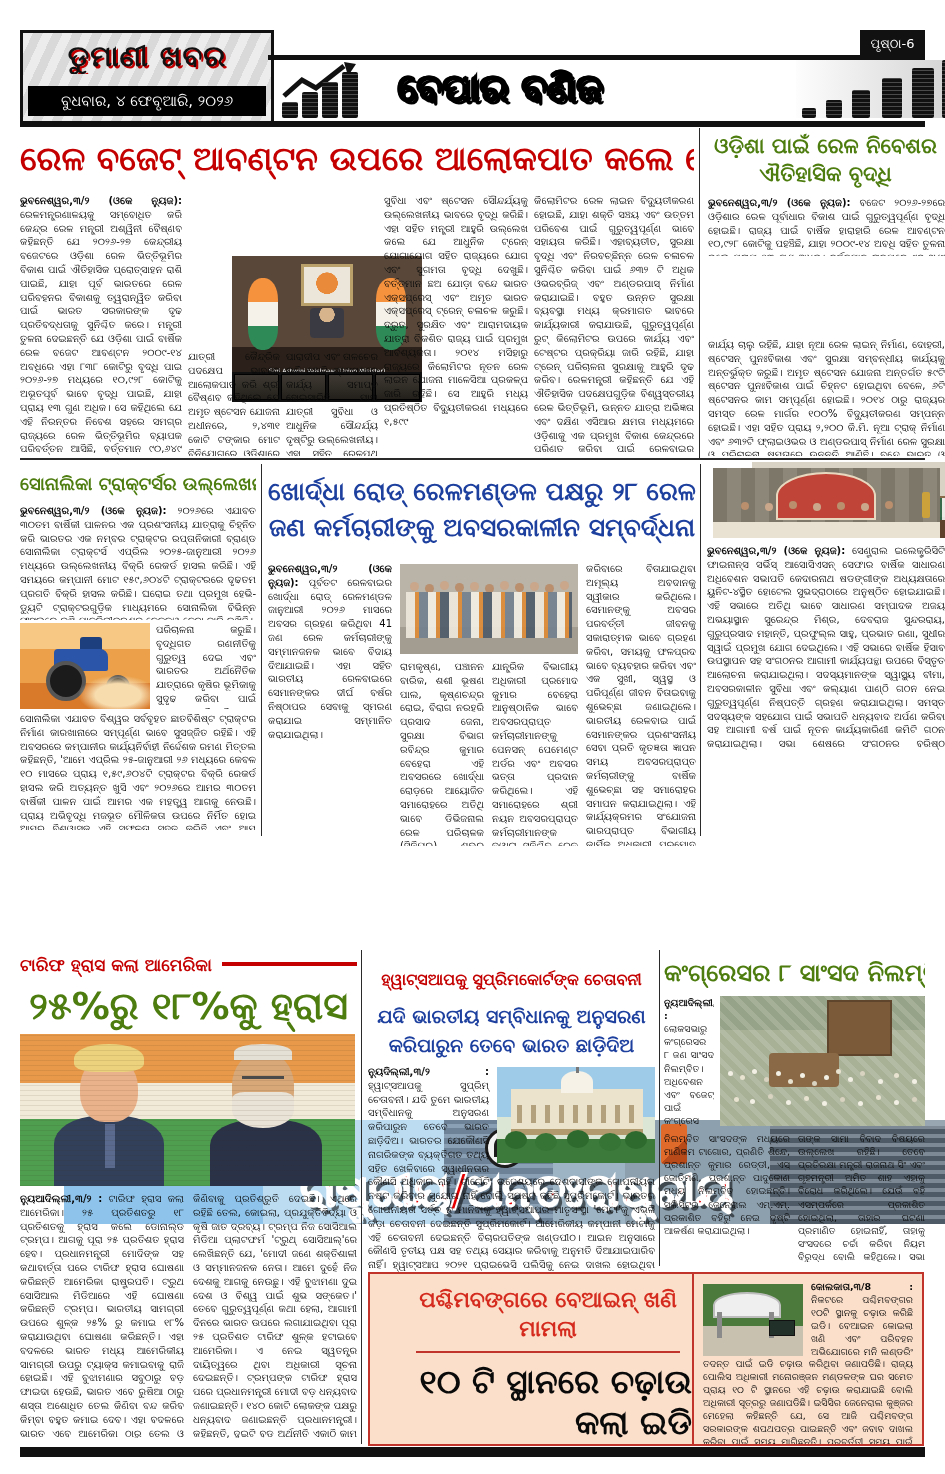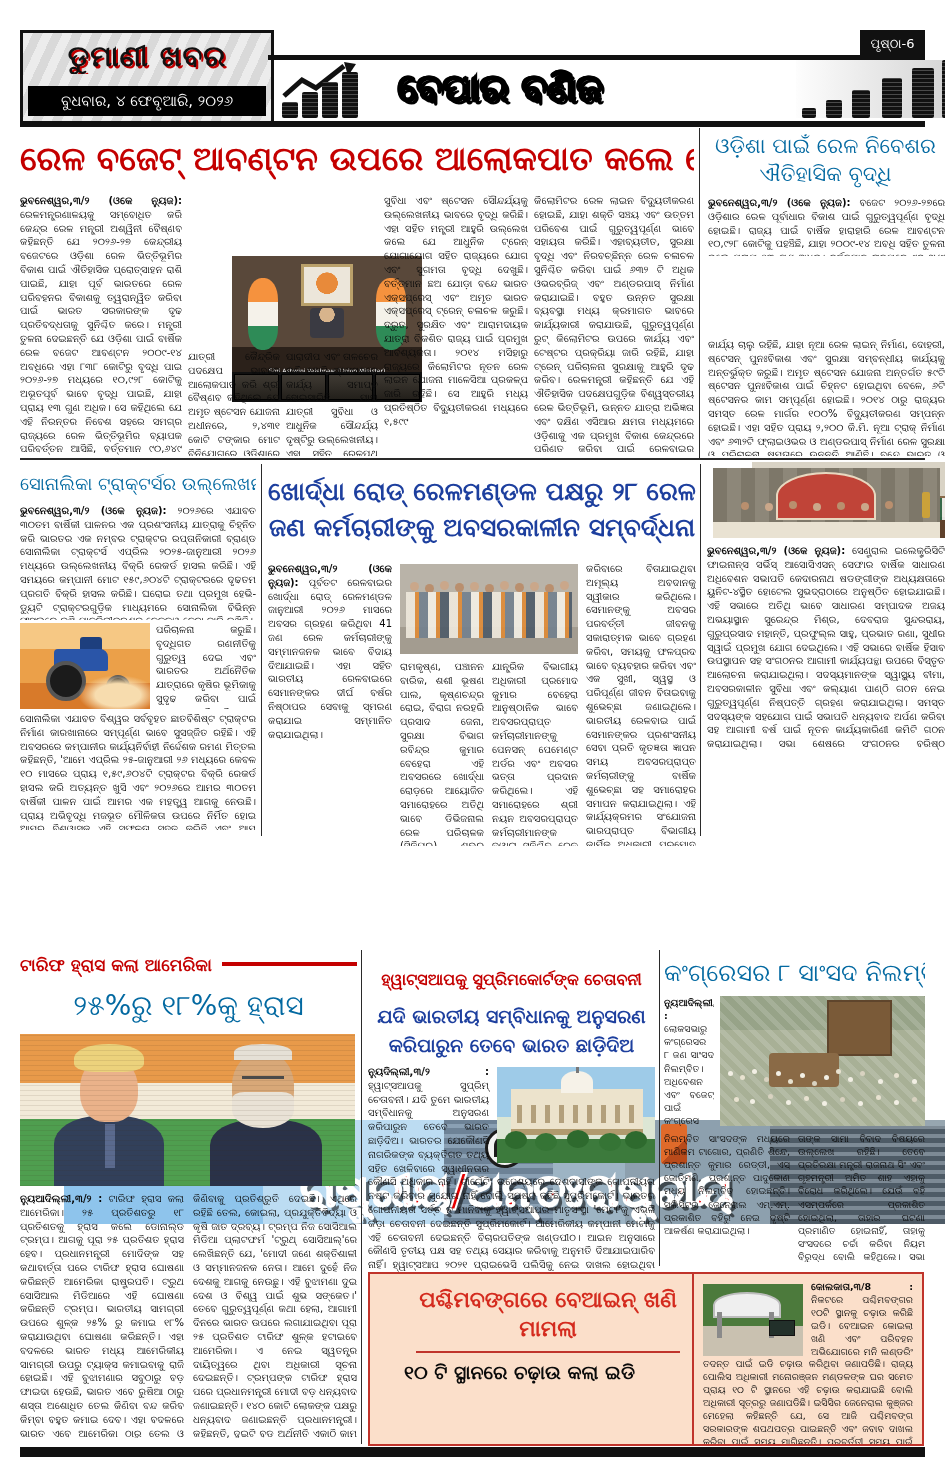--- a/index.html
+++ b/index.html
@@ -23,21 +23,21 @@
   .band-line{left:268px;top:55px;width:657px;height:5px;background:#111;}
   .mast-icon{left:278px;top:62px;width:88px;height:56px;}
   .coin-stack{position:absolute;bottom:0;background:repeating-linear-gradient(0deg,#111 0 3px,#4a4a4a 3px 4px);border-radius:2px;}
   .section-title{left:370px;top:58px;width:260px;height:60px;font-size:38px;font-weight:bold;color:#fff;
     -webkit-text-stroke:2px #000;text-shadow:3px 3px 0 #000,-1px -1px 0 #000;white-space:nowrap;overflow:hidden;text-align:center;line-height:60px;}
   .coins-photo{left:752px;top:60px;width:173px;height:58px;background:linear-gradient(90deg,#fdfdfd,#cfcfcf);overflow:hidden;}
   .rule-top{left:20px;top:121px;width:905px;height:6px;background:#111;}
   
   .head-red{color:#c40000;font-weight:bold;}
   .head-blue{color:#1d3f9e;font-weight:bold;margin-top:10px;}
-  .head-black{color:#0369a1;font-weight:normal;text-align:center;}
+  .head-black{color:#4d7c0f;font-weight:bold;text-align:center;}
   .main-head{left:20px;top:130px;width:674px;height:58px;font-size:33px;line-height:58px;text-align:center;
     white-space:nowrap;overflow:hidden;}
   
   .photo{overflow:hidden;position:relative;}
   .conf{background:linear-gradient(180deg,#59483a 0 62%,#2b211a 62% 100%);}
   .flag{position:absolute;width:30px;height:72px;border-radius:45%/30%;
     background:linear-gradient(180deg,#f5923e 0 33%,#f5f2ea 33% 66%,#2e8b57 66% 100%);}
   .portrait{position:absolute;left:50%;top:8px;transform:translateX(-50%);width:46px;height:36px;
     background:radial-gradient(circle at 50% 45%,#e88a3a 0 35%,#ece6da 36%);border:3px solid #b9a06a;}
   .minister{position:absolute;left:50%;top:52px;transform:translateX(-50%);width:34px;height:30px;
@@ -123,21 +123,21 @@
   .g-can{position:absolute;left:10px;top:8px;width:64px;height:22px;background:#efefef;border:2px solid #bdbdbd;
     border-radius:50% 50% 0 0;}
   .g-p1,.g-p2{position:absolute;top:28px;width:5px;height:26px;background:#8a8a8a;}
   .g-p1{left:14px}.g-p2{left:66px}
   .g-sign{position:absolute;right:8px;top:36px;width:24px;height:14px;background:#22302a;border:1px solid #111;}
   
   .pinkbox{left:368px;top:1272px;width:552px;height:170px;background:#fbdfca;border:2px solid #c0342b;display:flex;}
   .pb-left{width:288px;border-right:2px solid #c0342b;display:flex;flex-direction:column;margin-left:34px;}
   .pb-title{margin-top:12px;font-size:22px;font-weight:bold;color:#d42b1e;text-align:center;line-height:1.3;}
   .pb-div{margin:8px 12px;border-top:2px solid #c0342b;}
-  .pb-head{font-size:19px;font-weight:bold;color:#0a0a0a;text-align:left;line-height:1.25;}
+  .pb-head{font-size:33px;font-weight:bold;color:#0a0a0a;text-align:right;line-height:1.25;}
   .pb-right{flex:1;padding:7px 9px;font-size:9.5px;line-height:1.36;text-align:justify;overflow:hidden;}
   .gatefloat{float:left;width:100px;height:72px;margin:3px 8px 2px 0;}
   .footer-bar{left:20px;top:1447px;width:905px;height:10px;background:#111;}
   .kickline{flex:1;height:4px;background:#c40000;margin-left:10px;margin-top:12px;}
 </style>
 </head>
 <body>
 
 <div class="page">
 
@@ -273,21 +273,21 @@
     <div class="b-flag"></div>
     <div class="banner-logo">ଡୁମାଣୀ ଖବର</div>
     <div class="banner-title">ରାଷ୍ଟ୍ରୀୟ/ଅନ୍ତଃରାଷ୍ଟ୍ରୀୟ</div>
   </div>
 
   <div class="abs" style="left:20px;top:950px;width:337px;height:494px;">
     <div style="display:flex;height:30px;">
       <div class="head-red" style="font-size:17px;line-height:30px;white-space:nowrap;">ଟାରିଫ ହ୍ରାସ କଲା ଆମେରିକା</div>
       <div class="kickline"></div>
     </div>
-    <div class="head-black center" style="font-size:28px;height:52px;line-height:52px;white-space:nowrap;overflow:hidden;">୨୫%ରୁ ୧୮%କୁ ହ୍ରାସ</div>
+    <div class="head-black center" style="font-size:38px;height:52px;line-height:52px;white-space:nowrap;overflow:hidden;">୨୫%ରୁ ୧୮%କୁ ହ୍ରାସ</div>
     <div class="photo tm" style="width:335px;height:152px;margin-top:2px;">
       <div class="tm-suit1"></div>
       <div class="tm-tie"></div>
       <div class="tm-head1"></div>
       <div class="tm-hair1"></div>
       <div class="tm-vest"></div>
       <div class="tm-head2"></div>
       <div class="tm-beard"></div>
       <div class="tm-hair2"></div>
       <div class="tm-gl"></div>

